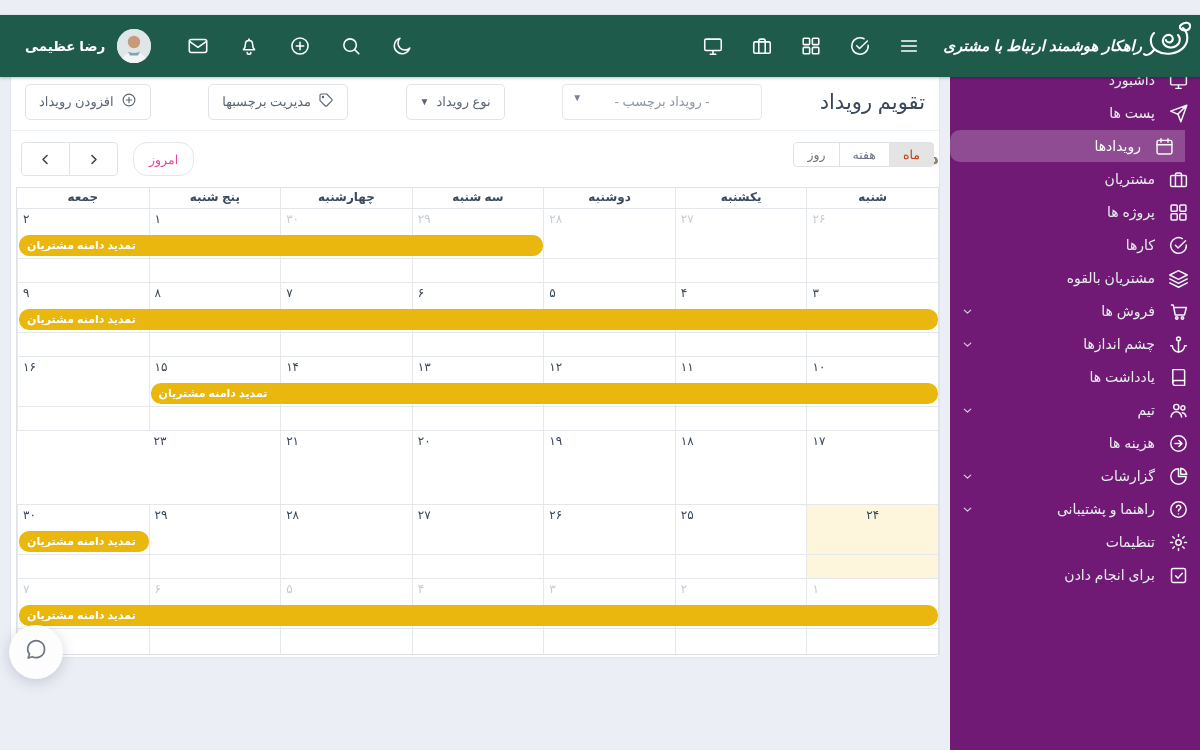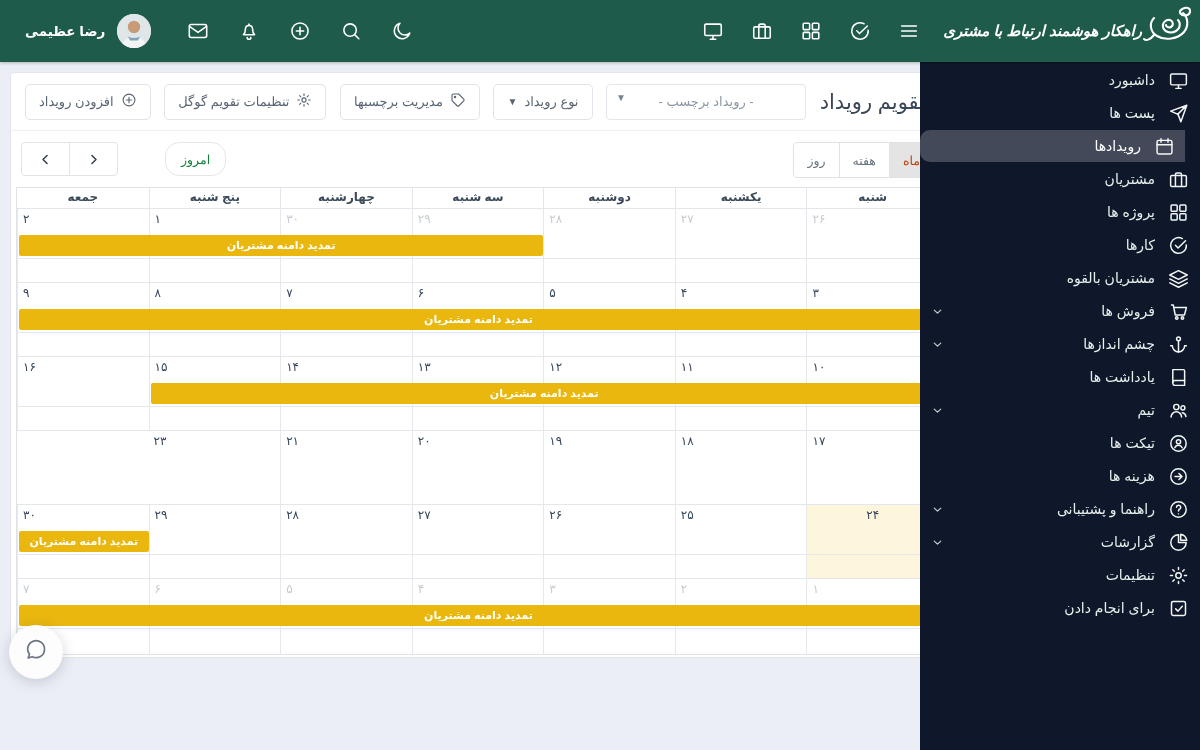--- a/index.html
+++ b/index.html
@@ -1,37 +1,37 @@
 <!DOCTYPE html>
 <html lang="fa"><head>
 <meta charset="utf-8">
 <style>
   * { margin:0; padding:0; box-sizing:border-box; }
   html,body { width:1200px; height:750px; overflow:hidden;
     font-family:"Liberation Sans","DejaVu Sans",sans-serif; background:#ebeef5; }
 
   
-  .topbar { position:absolute; top:0; left:0; width:1200px; height:62px;
+  .topbar { position:absolute; top:15px; left:0; width:1200px; height:62px;
     background:#1f5b4b; display:flex; align-items:center; z-index:20;
     box-shadow:0 1px 3px rgba(0,0,0,.25); }
   .user-block { display:flex; align-items:center; gap:12px; padding-left:25px; }
   .user-name { color:#fff; font-size:13.5px; font-weight:bold; }
   .avatar { width:34px; height:34px; border-radius:50%; overflow:hidden; background:#e8e0d4; flex:0 0 34px; }
   .tico { color:#fff; display:inline-flex; align-items:center; justify-content:center; cursor:pointer; }
   .tico svg { width:22px; height:22px; }
   .top-left-icons { display:flex; gap:29px; margin-left:36px; }
   .spacer { flex:1; }
   .top-right-icons { display:flex; gap:27px; margin-right:28px; }
   .logo { width:252px; display:flex; align-items:center; justify-content:flex-end; padding-right:6px; }
   .logo-text { color:#fff; font-size:15px; font-style:italic; font-weight:bold; direction:rtl; white-space:nowrap; }
   .logo-mark svg { width:52px; height:50px; color:#fff; }
 
   
-  .sidebar { position:absolute; top:62px; right:0; width:280px; height:688px;
-    background:#0f172a; direction:rtl; padding-top:1px; z-index:10; }
+  .sidebar { position:absolute; top:62px; right:0; width:250px; height:688px;
+    background:#701a75; direction:rtl; padding-top:1px; z-index:10; }
   .side-item { display:flex; align-items:center; height:32px; margin:1px 0;
     padding:0 11px; color:#e7efec; font-size:14px; cursor:pointer; }
   .side-item .s-ico { display:inline-flex; color:#f2f7f5; }
   .side-item .s-ico svg { width:21px; height:21px; }
   .side-item .s-label { margin-right:13px; white-space:nowrap; }
   .side-item .s-chev { margin-inline-start:auto; display:inline-flex; opacity:.85; }
   .side-item .s-chev svg { width:13px; height:13px; }
   .side-item.active { background:rgba(255,255,255,.22); border-radius:10px 0 0 10px;
     margin-right:15px; padding-right:10px; color:#fff; }
 
@@ -54,48 +54,48 @@
   .tb-btn .caret { font-size:10px; color:#5a6673; }
 
   .controls { position:relative; height:56px; }
   .nav-group { position:absolute; left:10px; top:11px; display:flex; direction:ltr; }
   .nav-btn { width:49px; height:34px; background:#fff; border:1px solid #e0e4e9;
     display:flex; align-items:center; justify-content:center; color:#333f4d; cursor:pointer; }
   .nav-btn svg { width:15px; height:15px; }
   .nav-btn.prev { border-radius:4px 0 0 4px; }
   .nav-btn.next { border-radius:0 4px 4px 0; margin-left:-1px; }
   .today-btn { position:absolute; left:122px; top:11px; height:34px; padding:0 15px;
-    background:#fff; border:1px solid #e3e6ea; border-radius:14px; color:#15803d;
-    font-size:12.5px; cursor:pointer;margin-left:32px; }
+    background:#fff; border:1px solid #e3e6ea; border-radius:14px; color:#ec4899;
+    font-size:12.5px; cursor:pointer; }
   .month-title { position:absolute; left:0; right:0; top:17px; text-align:right;
     color:#8b8371; font-weight:bold; font-size:17px; }
   .views { position:absolute; right:5px; top:11px; display:flex; direction:ltr; }
-  .view-btn { height:36px; padding:0 13px; background:#fff; border:1px solid #dfe3e8;
+  .view-btn { height:25px; padding:0 13px; background:#fff; border:1px solid #dfe3e8;
     color:#6a7480; font-size:12.5px; cursor:pointer; margin-left:-1px; }
   .view-btn:first-child { border-radius:4px 0 0 4px; margin-left:0; }
   .view-btn:last-child { border-radius:0 4px 4px 0; }
   .view-btn.active { background:#e4e4e4; color:#c2410c; }
 
   
   .grid { direction:rtl; margin-left:5px; border:1px solid #dfe3e8; background:#fff; }
   .day-headers { display:grid; grid-template-columns:repeat(7,1fr); }
   .day-head { height:20px; line-height:19px; text-align:center; font-size:12px; font-weight:bold;
     color:#3b4a5a; border-inline-end:1px solid #e3e6ea; }
   .day-head:last-child { border-inline-end:none; }
   .week { position:relative; display:grid; grid-template-columns:repeat(7,1fr);
     height:74px; border-top:1px solid #e3e6ea; }
   .week.last { height:76px; }
   .cell { border-inline-end:1px solid #e6e9ec; padding:3px 5px; text-align:left;
     font-size:12px; color:#36465a; cursor:pointer; }
   .cell:last-child { border-inline-end:none; }
   .cell.muted { color:#c6ccd2; }
   .cell.today { background:#fdf6dd;text-align:center; }
   .lane-line { position:absolute; left:0; right:0; top:49px; border-top:1px solid #e6e9ec; pointer-events:none; }
-  .event-bar { position:absolute; top:26px; height:21px; line-height:21px; border-radius:2px;
-    color:#fff; font-size:11px; font-weight:bold; padding:0 8px; text-align:center;
+  .event-bar { position:absolute; top:26px; height:21px; line-height:21px; border-radius:10px;
+    color:#fff; font-size:11px; font-weight:bold; padding:0 8px; text-align:left;
     overflow:hidden; white-space:nowrap; cursor:pointer; z-index:2; }
 
   
   .chat-fab { position:absolute; left:9px; top:625px; width:54px; height:54px; border-radius:50%;
     background:#fdfdfd; box-shadow:0 3px 14px rgba(60,70,90,.22); display:flex; align-items:center;
     justify-content:center; color:#6b7480; cursor:pointer; z-index:30; }
   .chat-fab svg { width:24px; height:24px; }
 </style>
 </head>
 <body>
@@ -308,58 +308,48 @@
         <span class="s-chev">
           <svg viewBox="0 0 24 24" fill="none" stroke="currentColor" stroke-width="2.2" stroke-linecap="round" stroke-linejoin="round">
             <path d="m6 9.5 6 5.5 6-5.5"></path>
           </svg>
         </span>
       </div>
       <div class="side-item">
         <span class="s-ico">
           <svg viewBox="0 0 24 24" fill="none" stroke="currentColor" stroke-width="1.7" stroke-linecap="round" stroke-linejoin="round">
             <circle cx="12" cy="12" r="8.8"></circle>
-            <circle cx="12" cy="10" r="2.4"></circle>
-            <path d="M7.8 16.8a4.6 4.6 0 0 1 8.4 0"></path>
-          </svg>
-        </span>
-        <span class="s-label">تیکت ها</span>
-      </div>
-      <div class="side-item">
-        <span class="s-ico">
-          <svg viewBox="0 0 24 24" fill="none" stroke="currentColor" stroke-width="1.7" stroke-linecap="round" stroke-linejoin="round">
-            <circle cx="12" cy="12" r="8.8"></circle>
             <path d="M8 12h7M12.5 8.5 16 12l-3.5 3.5"></path>
           </svg>
         </span>
         <span class="s-label">هزینه ها</span>
+      </div>
+      <div class="side-item">
+        <span class="s-ico">
+          <svg viewBox="0 0 24 24" fill="none" stroke="currentColor" stroke-width="1.7" stroke-linecap="round" stroke-linejoin="round">
+            <path d="M12 3.2a8.8 8.8 0 1 0 8.8 8.8H12z"></path>
+            <path d="M14.5 2.5a9 9 0 0 1 7 7h-7z"></path>
+          </svg>
+        </span>
+        <span class="s-label">گزارشات</span>
+        <span class="s-chev">
+          <svg viewBox="0 0 24 24" fill="none" stroke="currentColor" stroke-width="2.2" stroke-linecap="round" stroke-linejoin="round">
+            <path d="m6 9.5 6 5.5 6-5.5"></path>
+          </svg>
+        </span>
       </div>
       <div class="side-item">
         <span class="s-ico">
           <svg viewBox="0 0 24 24" fill="none" stroke="currentColor" stroke-width="1.7" stroke-linecap="round" stroke-linejoin="round">
             <circle cx="12" cy="12" r="8.8"></circle>
             <path d="M9.7 9.4a2.4 2.4 0 1 1 3.4 2.3c-.8.4-1.1.9-1.1 1.9"></path>
             <path d="M12 17h.01"></path>
           </svg>
         </span>
         <span class="s-label">راهنما و پشتیبانی</span>
-        <span class="s-chev">
-          <svg viewBox="0 0 24 24" fill="none" stroke="currentColor" stroke-width="2.2" stroke-linecap="round" stroke-linejoin="round">
-            <path d="m6 9.5 6 5.5 6-5.5"></path>
-          </svg>
-        </span>
-      </div>
-      <div class="side-item">
-        <span class="s-ico">
-          <svg viewBox="0 0 24 24" fill="none" stroke="currentColor" stroke-width="1.7" stroke-linecap="round" stroke-linejoin="round">
-            <path d="M12 3.2a8.8 8.8 0 1 0 8.8 8.8H12z"></path>
-            <path d="M14.5 2.5a9 9 0 0 1 7 7h-7z"></path>
-          </svg>
-        </span>
-        <span class="s-label">گزارشات</span>
         <span class="s-chev">
           <svg viewBox="0 0 24 24" fill="none" stroke="currentColor" stroke-width="2.2" stroke-linecap="round" stroke-linejoin="round">
             <path d="m6 9.5 6 5.5 6-5.5"></path>
           </svg>
         </span>
       </div>
       <div class="side-item">
         <span class="s-ico">
           <svg viewBox="0 0 24 24" fill="none" stroke="currentColor" stroke-width="1.7" stroke-linecap="round" stroke-linejoin="round">
             <circle cx="12" cy="12" r="3.1"></circle>
@@ -392,27 +382,20 @@
       <button class="tb-btn">
         <span>نوع رویداد</span>
         <span class="caret">▼</span>
       </button>
       <button class="tb-btn">
         <span class="bico"><svg viewBox="0 0 24 24" fill="none" stroke="currentColor" stroke-width="1.7" stroke-linecap="round" stroke-linejoin="round">
               <path d="M20.6 13.4l-7.2 7.2a2 2 0 0 1-2.8 0L3 13V5a2 2 0 0 1 2-2h8l7.6 7.6a2 2 0 0 1 0 2.8z"></path>
               <circle cx="7.5" cy="7.5" r="1"></circle>
             </svg></span>
         <span>مدیریت برچسبها</span>
-      </button>
-      <button class="tb-btn">
-        <span class="bico"><svg viewBox="0 0 24 24" fill="none" stroke="currentColor" stroke-width="1.7" stroke-linecap="round" stroke-linejoin="round">
-              <circle cx="12" cy="12" r="3.1"></circle>
-              <path d="M12 2.8v2.4M12 18.8v2.4M2.8 12h2.4M18.8 12h2.4M5.5 5.5l1.7 1.7M16.8 16.8l1.7 1.7M5.5 18.5l1.7-1.7M16.8 7.2l1.7-1.7"></path>
-            </svg></span>
-        <span>تنظیمات تقویم گوگل</span>
       </button>
       <button class="tb-btn">
         <span class="bico"><svg viewBox="0 0 24 24" fill="none" stroke="currentColor" stroke-width="1.7" stroke-linecap="round" stroke-linejoin="round">
               <circle cx="12" cy="12" r="8.8"></circle>
               <path d="M12 8v8M8 12h8"></path>
             </svg></span>
         <span>افزودن رویداد</span>
       </button>
     </div>
 

